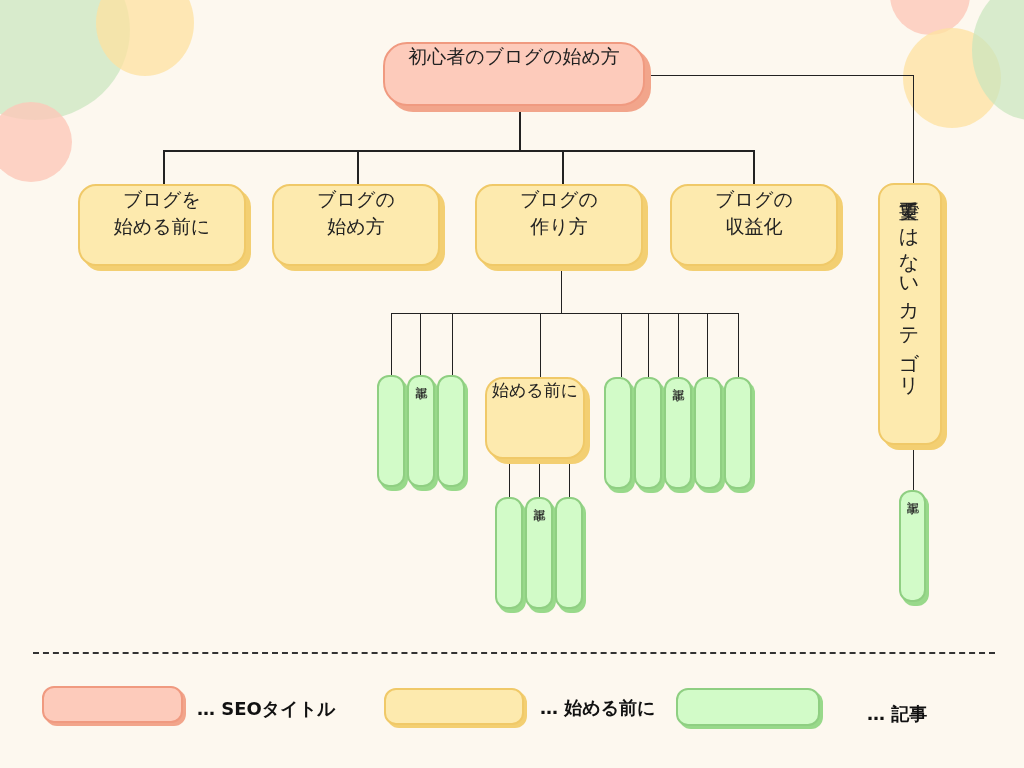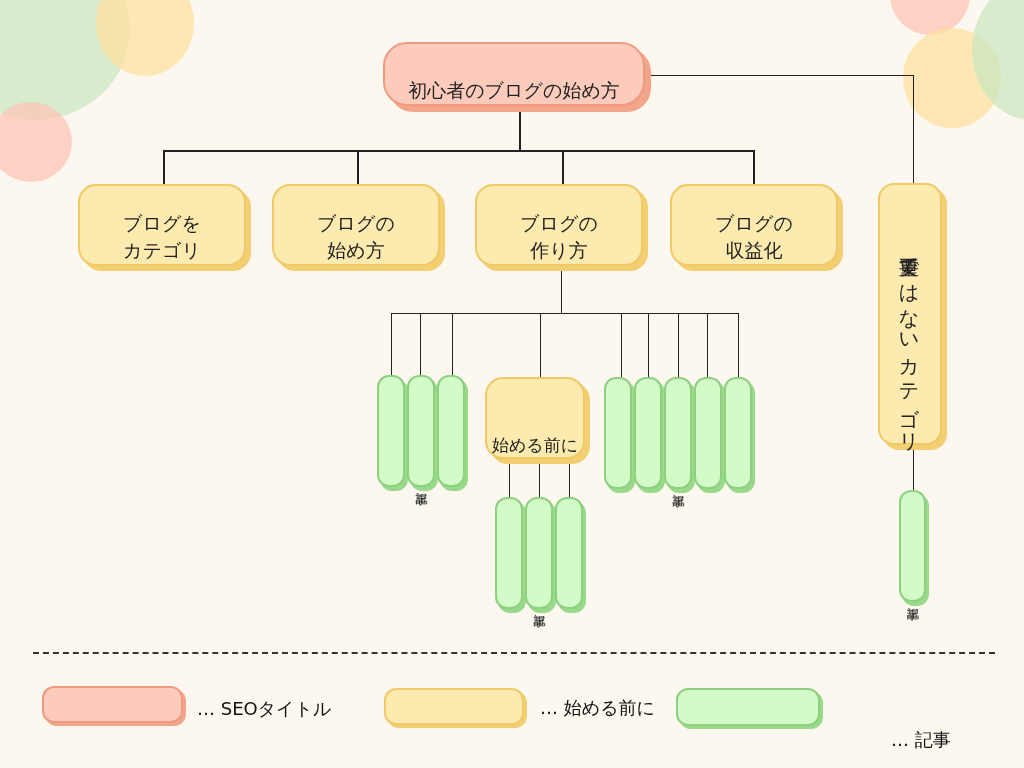--- a/index.html
+++ b/index.html
@@ -2,30 +2,30 @@
 <html><head>
 <meta charset="utf-8">
 <style>
   html, body { margin: 0; padding: 0; }
   body {
     width: 1024px; height: 768px; overflow: hidden;
     background: #fdf8ef; position: relative;
     font-family: "DejaVu Sans", sans-serif; color: #222;
   }
   .deco { position: absolute; border-radius: 50%; }
-  .box { position: absolute; box-sizing: border-box; display: flex; align-items: flex-end; justify-content: center; text-align: center; }
+  .box { position: absolute; box-sizing: border-box; display: flex; align-items: flex-start; justify-content: center; text-align: center; }
   .seo { background: #fdcbbb; border: 2px solid #f09a80; border-radius: 24px; box-shadow: 6px 6px 0 #f2a58b; }
   .cat { background: #fdeaae; border: 2px solid #f0c968; border-radius: 18px; box-shadow: 5px 5px 0 #f3cf72; }
   .art { background: #d2fbc8; border: 2px solid #8fcf82; border-radius: 12px; box-shadow: 3px 4px 0 #98d98a; }
   .cat-label { font-size: 19px; line-height: 27px; white-space: pre-line; }
   .seo-label { font-size: 19px; }
   .art-label { font-size: 12px; writing-mode: vertical-rl; letter-spacing: 1px; }
   .vert-label { font-size: 20px; writing-mode: vertical-rl; letter-spacing: 2px; }
   .line { position: absolute; background: #222; }
-  .legend-text { position: absolute; font-weight: normal; font-size: 18px; color: #111; }
+  .legend-text { position: absolute; font-weight: bold; font-size: 18px; color: #111; }
   .dash { position: absolute; left: 33px; top: 652px; width: 962px; height: 0; border-top: 2px dashed #333; }
 </style>
 </head>
 <body>
 
 <div class="deco" style="left:-60px;top:-60px;width:190px;height:180px;background:rgba(200,230,190,0.7);"></div>
 <div class="deco" style="left:96px;top:-30px;width:98px;height:106px;background:rgba(253,225,160,0.75);"></div>
 <div class="deco" style="left:-10px;top:102px;width:82px;height:80px;background:rgba(253,200,185,0.8);"></div>
 <div class="deco" style="left:890px;top:-45px;width:80px;height:80px;background:rgba(253,200,185,0.8);"></div>
 <div class="deco" style="left:903px;top:28px;width:98px;height:100px;background:rgba(253,225,160,0.75);"></div>
@@ -58,21 +58,21 @@
 <div class="line" style="left:569px;top:462px;width:1px;height:36px;"></div>
 
 <div class="line" style="left:913px;top:448px;width:1px;height:42px;"></div>
 
 <div class="box seo" style="left:383px;top:42px;width:262px;height:64px;">
   <span class="seo-label">初心者のブログの始め方</span>
 </div>
 
 <div class="box cat" style="left:78px;top:184px;width:168px;height:82px;">
   <span class="cat-label">ブログを
-カテゴリ</span>
+始める前に</span>
 </div>
 <div class="box cat" style="left:272px;top:184px;width:168px;height:82px;">
   <span class="cat-label">ブログの
 始め方</span>
 </div>
 <div class="box cat" style="left:475px;top:184px;width:168px;height:82px;">
   <span class="cat-label">ブログの
 作り方</span>
 </div>
 <div class="box cat" style="left:670px;top:184px;width:168px;height:82px;">
@@ -114,13 +114,13 @@
 
 <div class="dash"></div>
 
 <div class="box seo" style="left:42px;top:686px;width:141px;height:37px;border-radius:12px;box-shadow:3px 3px 0 #f2a58b;"></div>
 <div class="legend-text" style="left:197px;top:697px;">… SEOタイトル</div>
 
 <div class="box cat" style="left:384px;top:688px;width:140px;height:37px;border-radius:12px;box-shadow:3px 3px 0 #f3cf72;"></div>
 <div class="legend-text" style="left:540px;top:696px;">… 始める前に</div>
 
 <div class="box art" style="left:676px;top:688px;width:144px;height:38px;box-shadow:3px 3px 0 #98d98a;"></div>
-<div class="legend-text" style="left:867px;top:728px;margin-left:24px;">… 記事</div>
+<div class="legend-text" style="left:867px;top:702px;">… 記事</div>
 
 </body></html>

